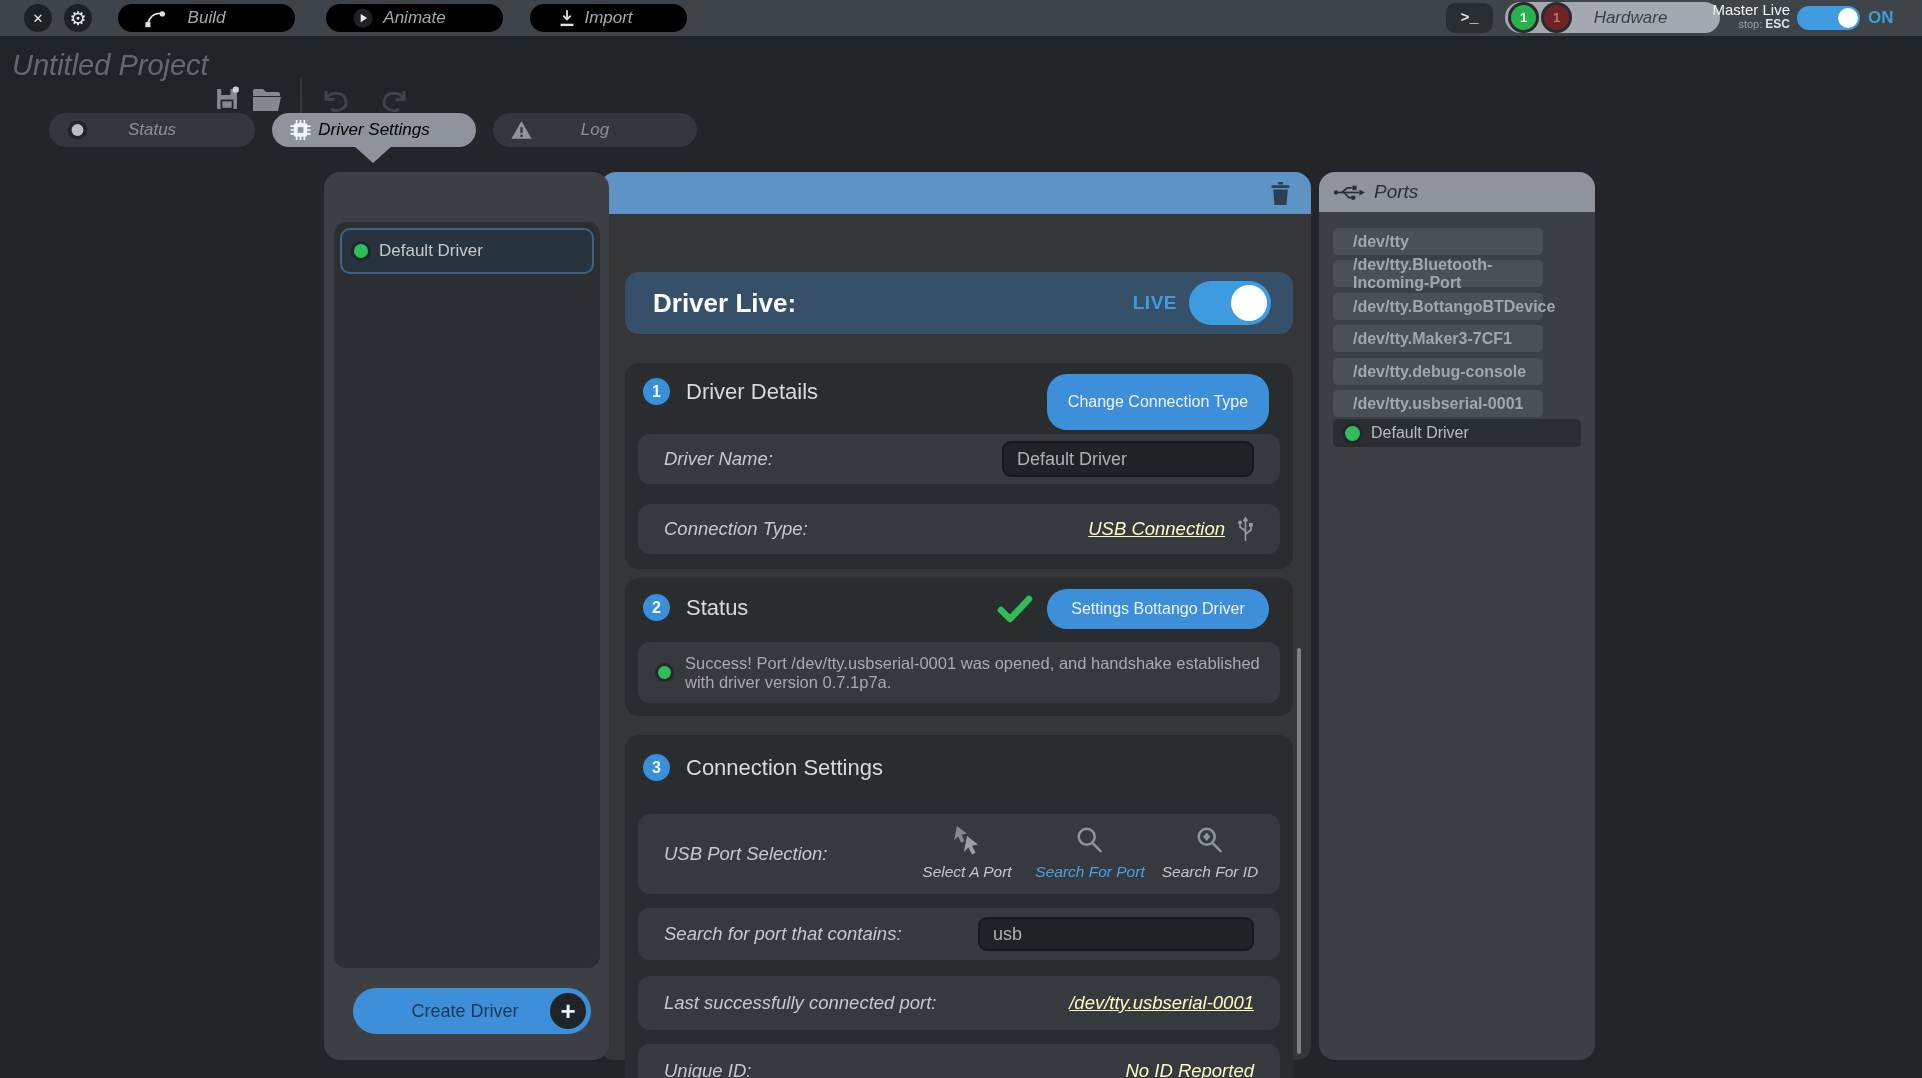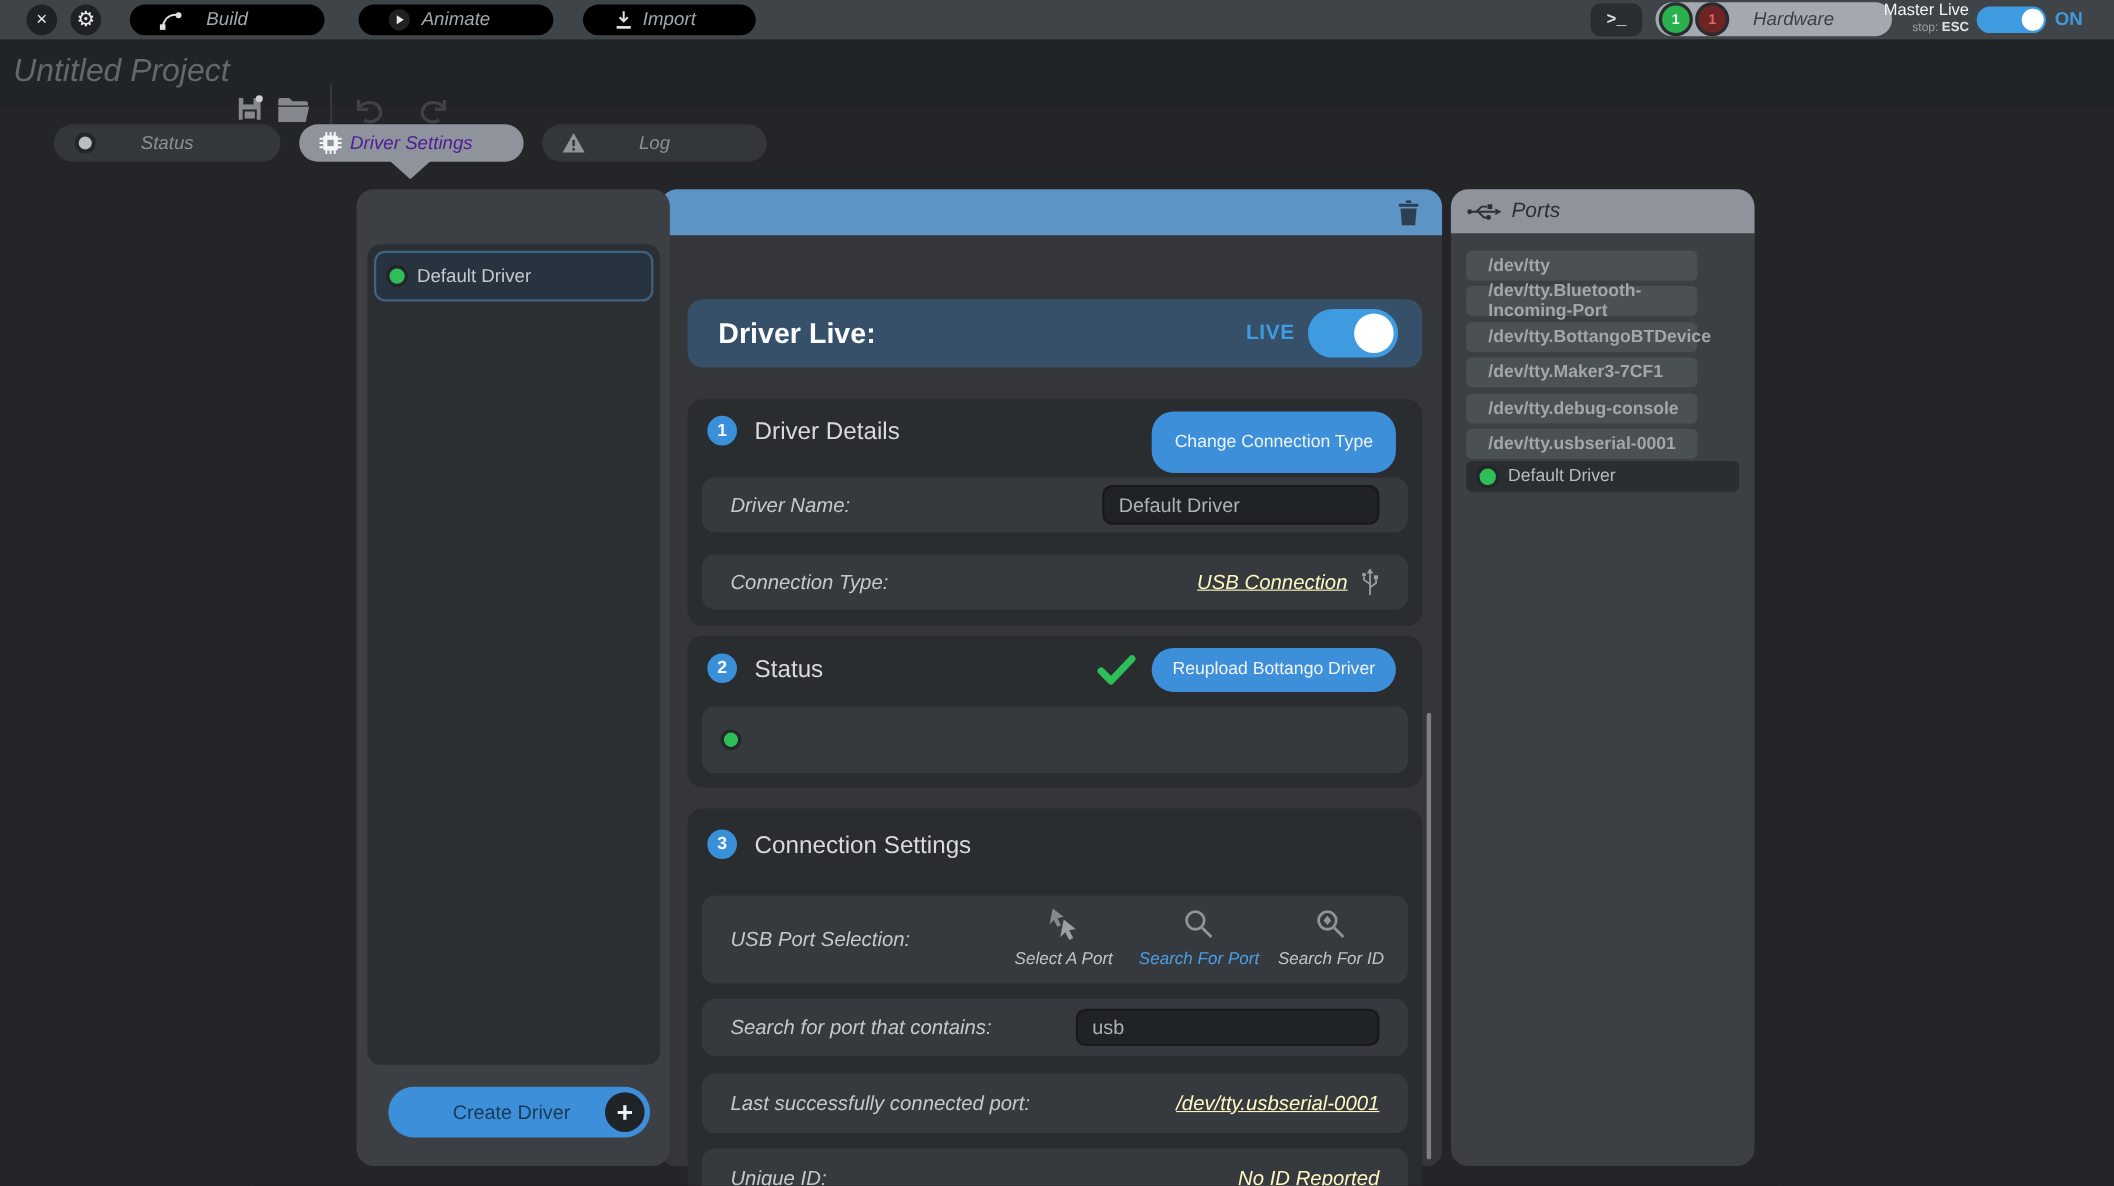--- a/index.html
+++ b/index.html
@@ -65,21 +65,21 @@
   #icon-redo { left:378px; top:51px; width:32px; height:28px; }
 
   
   .tab {
     position:absolute; top:113px; height:34px; border-radius:17px; background:#33373b;
     color:#8b9094; font-style:italic; font-size:17px;
   }
   .tab .t-icon { position:absolute; left:17px; top:50%; transform:translateY(-50%); width:23px; height:23px; }
   .tab .t-label { position:absolute; left:0; right:0; top:0; bottom:0; display:flex; align-items:center; justify-content:center; }
   #tab-status { left:49px; width:206px; }
-  #tab-driver-settings { left:272px; width:204px; background:#8e939c; color:#4c1d95; }
+  #tab-driver-settings { left:272px; width:204px; background:#8e939c; color:#000000; }
   #tab-log { left:493px; width:204px; }
   .tab-caret {
     position:absolute; left:354px; top:146px; width:0; height:0;
     border-left:19px solid transparent; border-right:19px solid transparent; border-top:17px solid #8e939c;
   }
 
   
   .panel { position:absolute; top:172px; height:888px; background:#3c4044; border-radius:16px; }
   .panel-header {
     position:absolute; top:0; left:0; right:0; height:42px; border-radius:16px 16px 0 0;
@@ -373,23 +373,27 @@
       <div class="card" id="card-status">
         <div class="sec-head" style="top:16px;">
           <span class="num-circle">2</span>
           <span class="sec-title">Status</span>
         </div>
         <span id="status-check">
           <svg viewBox="0 0 36 30" width="36" height="30" fill="none" stroke="#2fbd59" stroke-width="6.5" stroke-linecap="round" stroke-linejoin="round">
               <path d="M4 16l9 9L32 5"></path>
             </svg>
         </span>
-        <div class="blue-btn" id="btn-reupload">Reupload Bottango Driver</div>
+        <div class="blue-btn" id="btn-reupload">Settings Bottango Driver</div>
         <div class="field-row" id="row-message">
           <span class="msg-dot"></span>
+          <div class="msg-text">
+            <div>Success! Port /dev/tty.usbserial-0001 was opened, and handshake established</div>
+            <div>with driver version 0.7.1p7a.</div>
+          </div>
         </div>
       </div>
 
       <div class="card" id="card-connection">
         <div class="sec-head" style="top:19px;">
           <span class="num-circle">3</span>
           <span class="sec-title">Connection Settings</span>
         </div>
 
         <div class="field-row" id="row-usb-selection">

